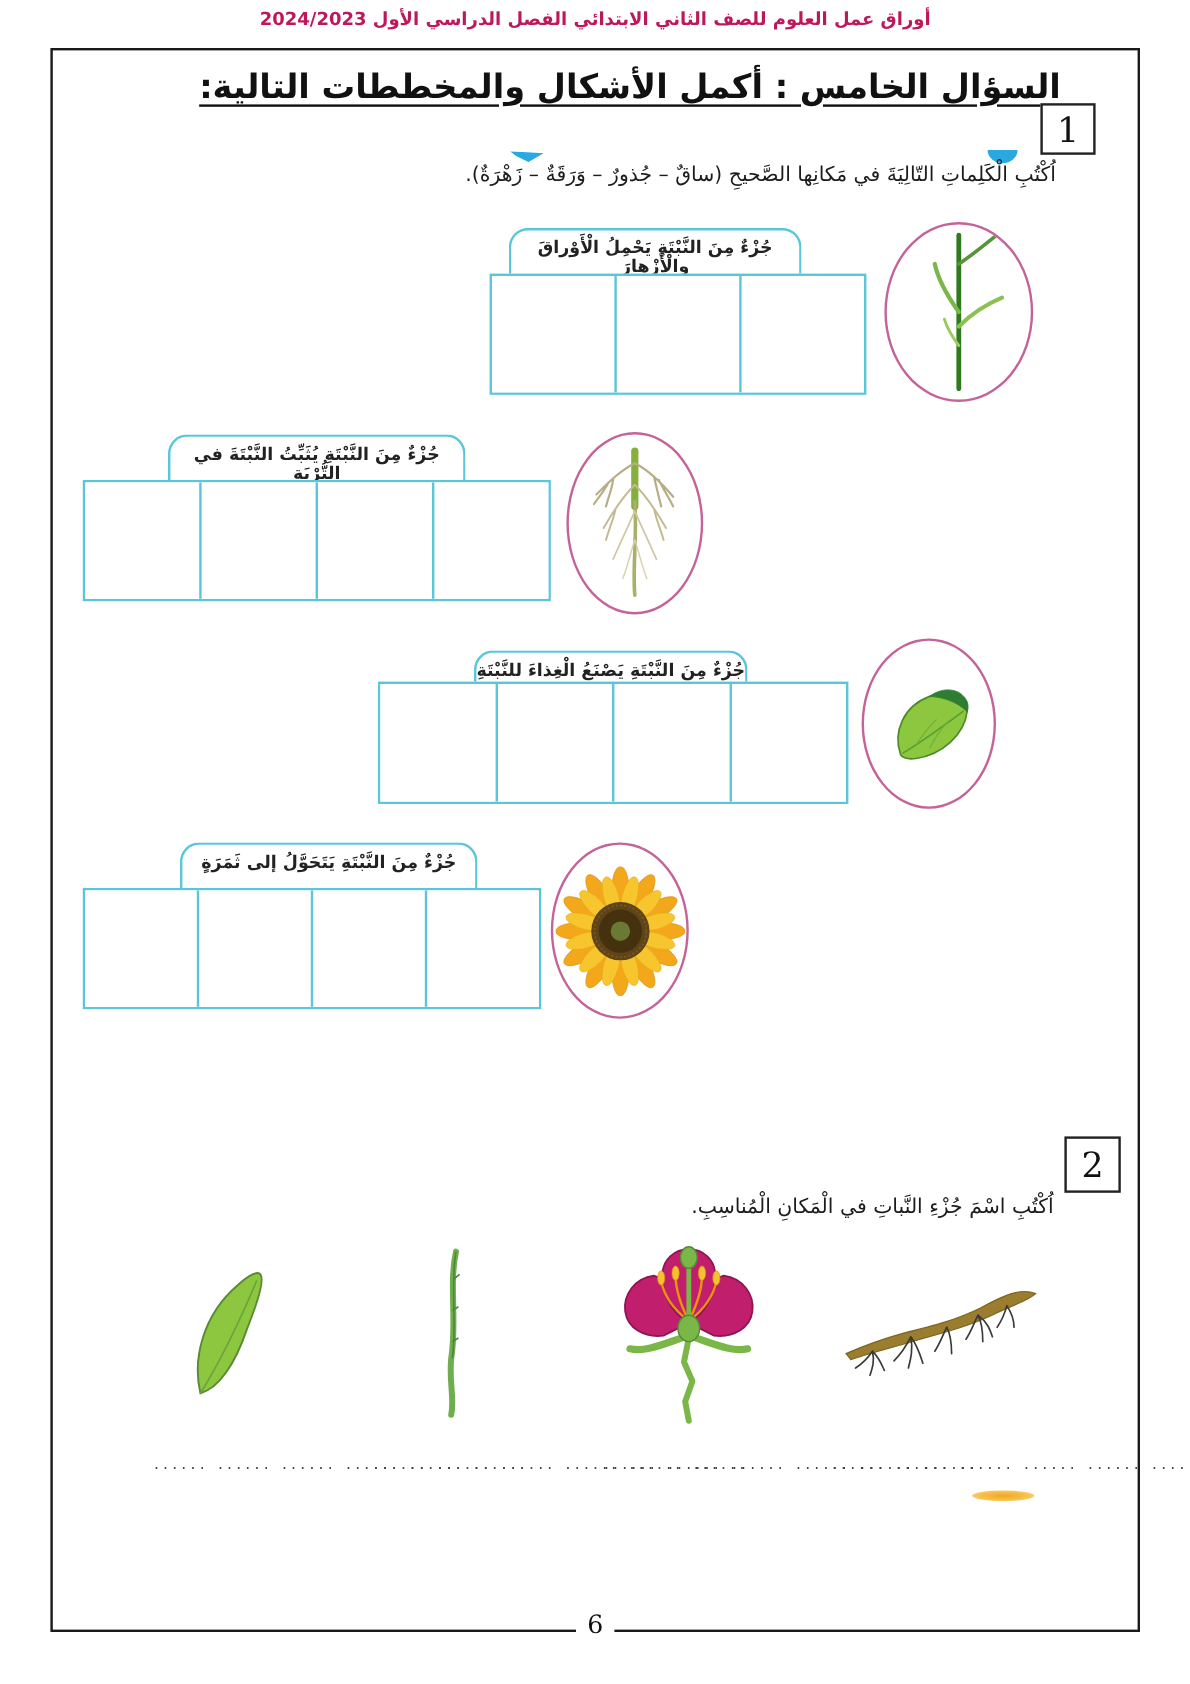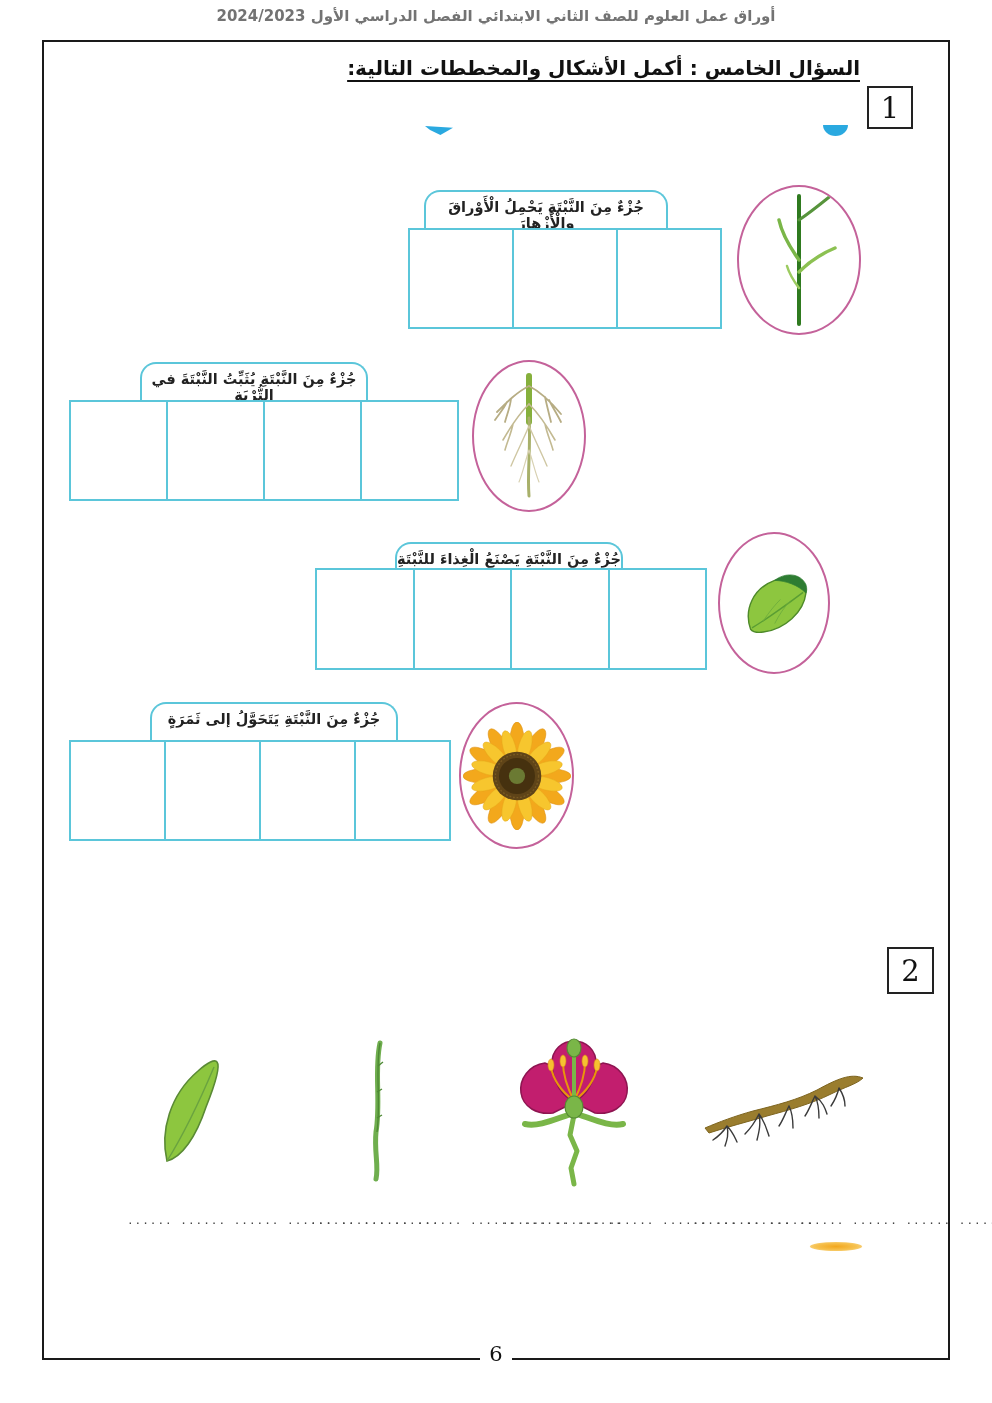--- a/index.html
+++ b/index.html
@@ -3,29 +3,29 @@
 <meta charset="utf-8">
 <style>
   * { margin:0; padding:0; box-sizing:border-box; }
   body { background:#fff; }
   .page {
     position:relative; width:992px; height:1403px; background:#fff;
     font-family:"DejaVu Sans", sans-serif; overflow:hidden;
   }
   .header {
     position:absolute; top:7px; left:0; right:0; text-align:center;
-    font-size:15px; font-weight:bold; color:#737373; direction:rtl;
+    font-size:15px; font-weight:bold; color:#be185d; direction:rtl;
   }
   .frame {
     position:absolute; left:42px; top:40px; width:908px; height:1320px;
     border:2px solid #1a1a1a; background:#fff;
   }
   .qtitle {
-    position:absolute; top:14px; right:88px; direction:rtl;
-    font-size:20px; font-weight:bold; color:#111;
+    position:absolute; top:14px; right:64px; direction:rtl;
+    font-size:28px; font-weight:bold; color:#111;
     text-decoration:underline; text-underline-offset:5px;
   }
   .numbox {
     position:absolute; border:2px solid #222; background:#fff;
     display:flex; align-items:center; justify-content:center;
     font-family:"DejaVu Serif", serif; font-size:29px; color:#111; direction:ltr;
   }
   #num1 { left:823px; top:44px; width:46px; height:43px; }
   #num2 { left:843px; top:905px; width:47px; height:47px; }
   .instr {
@@ -82,41 +82,42 @@
 
   <div class="frame">
 
     <div class="qtitle">السؤال الخامس : أكمل الأشكال والمخططات التالية:</div>
 
     <div class="numbox" id="num1">1</div>
 
     <div class="blue-deco" id="deco-left"></div>
     <div class="blue-deco" id="deco-right"></div>
 
+    <div class="instr" id="instr1">اُكْتُبِ الْكَلِماتِ التّالِيَةَ في مَكانِها الصَّحيحِ (ساقٌ – جُذورٌ – وَرَقَةٌ – زَهْرَةٌ).</div>
 
     <div>
       <div class="tab" style="left:380px; top:148px; width:244px; height:40px;">جُزْءٌ مِنَ النَّبْتَةِ يَحْمِلُ الْأَوْراقَ والْأَزْهارَ</div>
       <div class="cells" style="left:364px; top:186px; width:314px; height:101px;">
         <div class="cell"></div>
         <div class="cell"></div>
         <div class="cell"></div>
       </div>
       <div class="oval" style="left:693px; top:143px; width:124px; height:150px;">
         <svg width="100" height="136" viewBox="0 0 100 136">
           <path d="M50,4 L50,132" stroke="#2f7a1f" stroke-width="4" fill="none" stroke-linecap="round"></path>
           <path d="M50,28 C62,20 74,10 84,2" stroke="#57943c" stroke-width="3" fill="none" stroke-linecap="round"></path>
           <path d="M50,68 C40,54 33,42 30,28" stroke="#7ab648" stroke-width="3.5" fill="none" stroke-linecap="round"></path>
           <path d="M50,80 C62,68 74,61 86,56" stroke="#8cc152" stroke-width="3.5" fill="none" stroke-linecap="round"></path>
           <path d="M50,96 C44,88 40,81 38,74" stroke="#9ccb60" stroke-width="2.5" fill="none" stroke-linecap="round"></path>
         </svg>
       </div>
     </div>
 
     <div>
-      <div class="tab" style="left:96px; top:320px; width:228px; height:40px;">جُزْءٌ مِنَ النَّبْتَةِ يُثَبِّتُ النَّبْتَةَ في التُّرْبَةِ</div>
+      <div class="tab" style="left:96px; top:320px; width:248px; height:40px;">جُزْءٌ مِنَ النَّبْتَةِ يُثَبِّتُ النَّبْتَةَ في التُّرْبَةِ</div>
       <div class="cells" style="left:25px; top:358px; width:390px; height:101px;">
         <div class="cell"></div>
         <div class="cell"></div>
         <div class="cell"></div>
         <div class="cell"></div>
       </div>
       <div class="oval" style="left:428px; top:318px; width:114px; height:152px;">
         <svg width="96" height="132" viewBox="0 0 96 132">
           <path d="M48,6 L48,52" stroke="#86b03c" stroke-width="6" fill="none" stroke-linecap="round"></path>
           <path d="M48,48 C50,78 46,102 48,126" stroke="#a8b06a" stroke-width="3" fill="none" stroke-linecap="round"></path>
@@ -189,20 +190,21 @@
           <circle cx="60" cy="60" r="27" fill="#5f4418"></circle>
           <circle cx="60" cy="60" r="20" fill="#46310f"></circle>
           <circle cx="60" cy="60" r="9" fill="#6b7a33"></circle>
           <circle cx="60" cy="60" r="24" fill="none" stroke="#7a5a22" stroke-width="1.5" stroke-dasharray="2 2"></circle>
         </svg>
       </div>
     </div>
 
     <div class="numbox" id="num2">2</div>
 
+    <div class="instr" id="instr2">اُكْتُبِ اسْمَ جُزْءِ النَّباتِ في الْمَكانِ الْمُناسِبِ.</div>
 
     <div class="figure" style="left:108px; top:1013px; width:92px; height:110px;">
       <svg width="92" height="110" viewBox="0 0 92 110">
         <path d="M15,106 C8,76 18,40 46,16 C56,7 63,4 65,7 C69,12 62,32 54,52 C44,82 30,102 15,106 Z" fill="#8dc63f" stroke="#5a8a35" stroke-width="1.6"></path>
         <path d="M15,106 C30,82 46,50 62,12" stroke="#6aa33f" stroke-width="1.4" fill="none"></path>
       </svg>
     </div>
 
     <div class="figure" style="left:310px; top:998px; width:46px; height:142px;">
       <svg width="46" height="142" viewBox="0 0 46 142">

